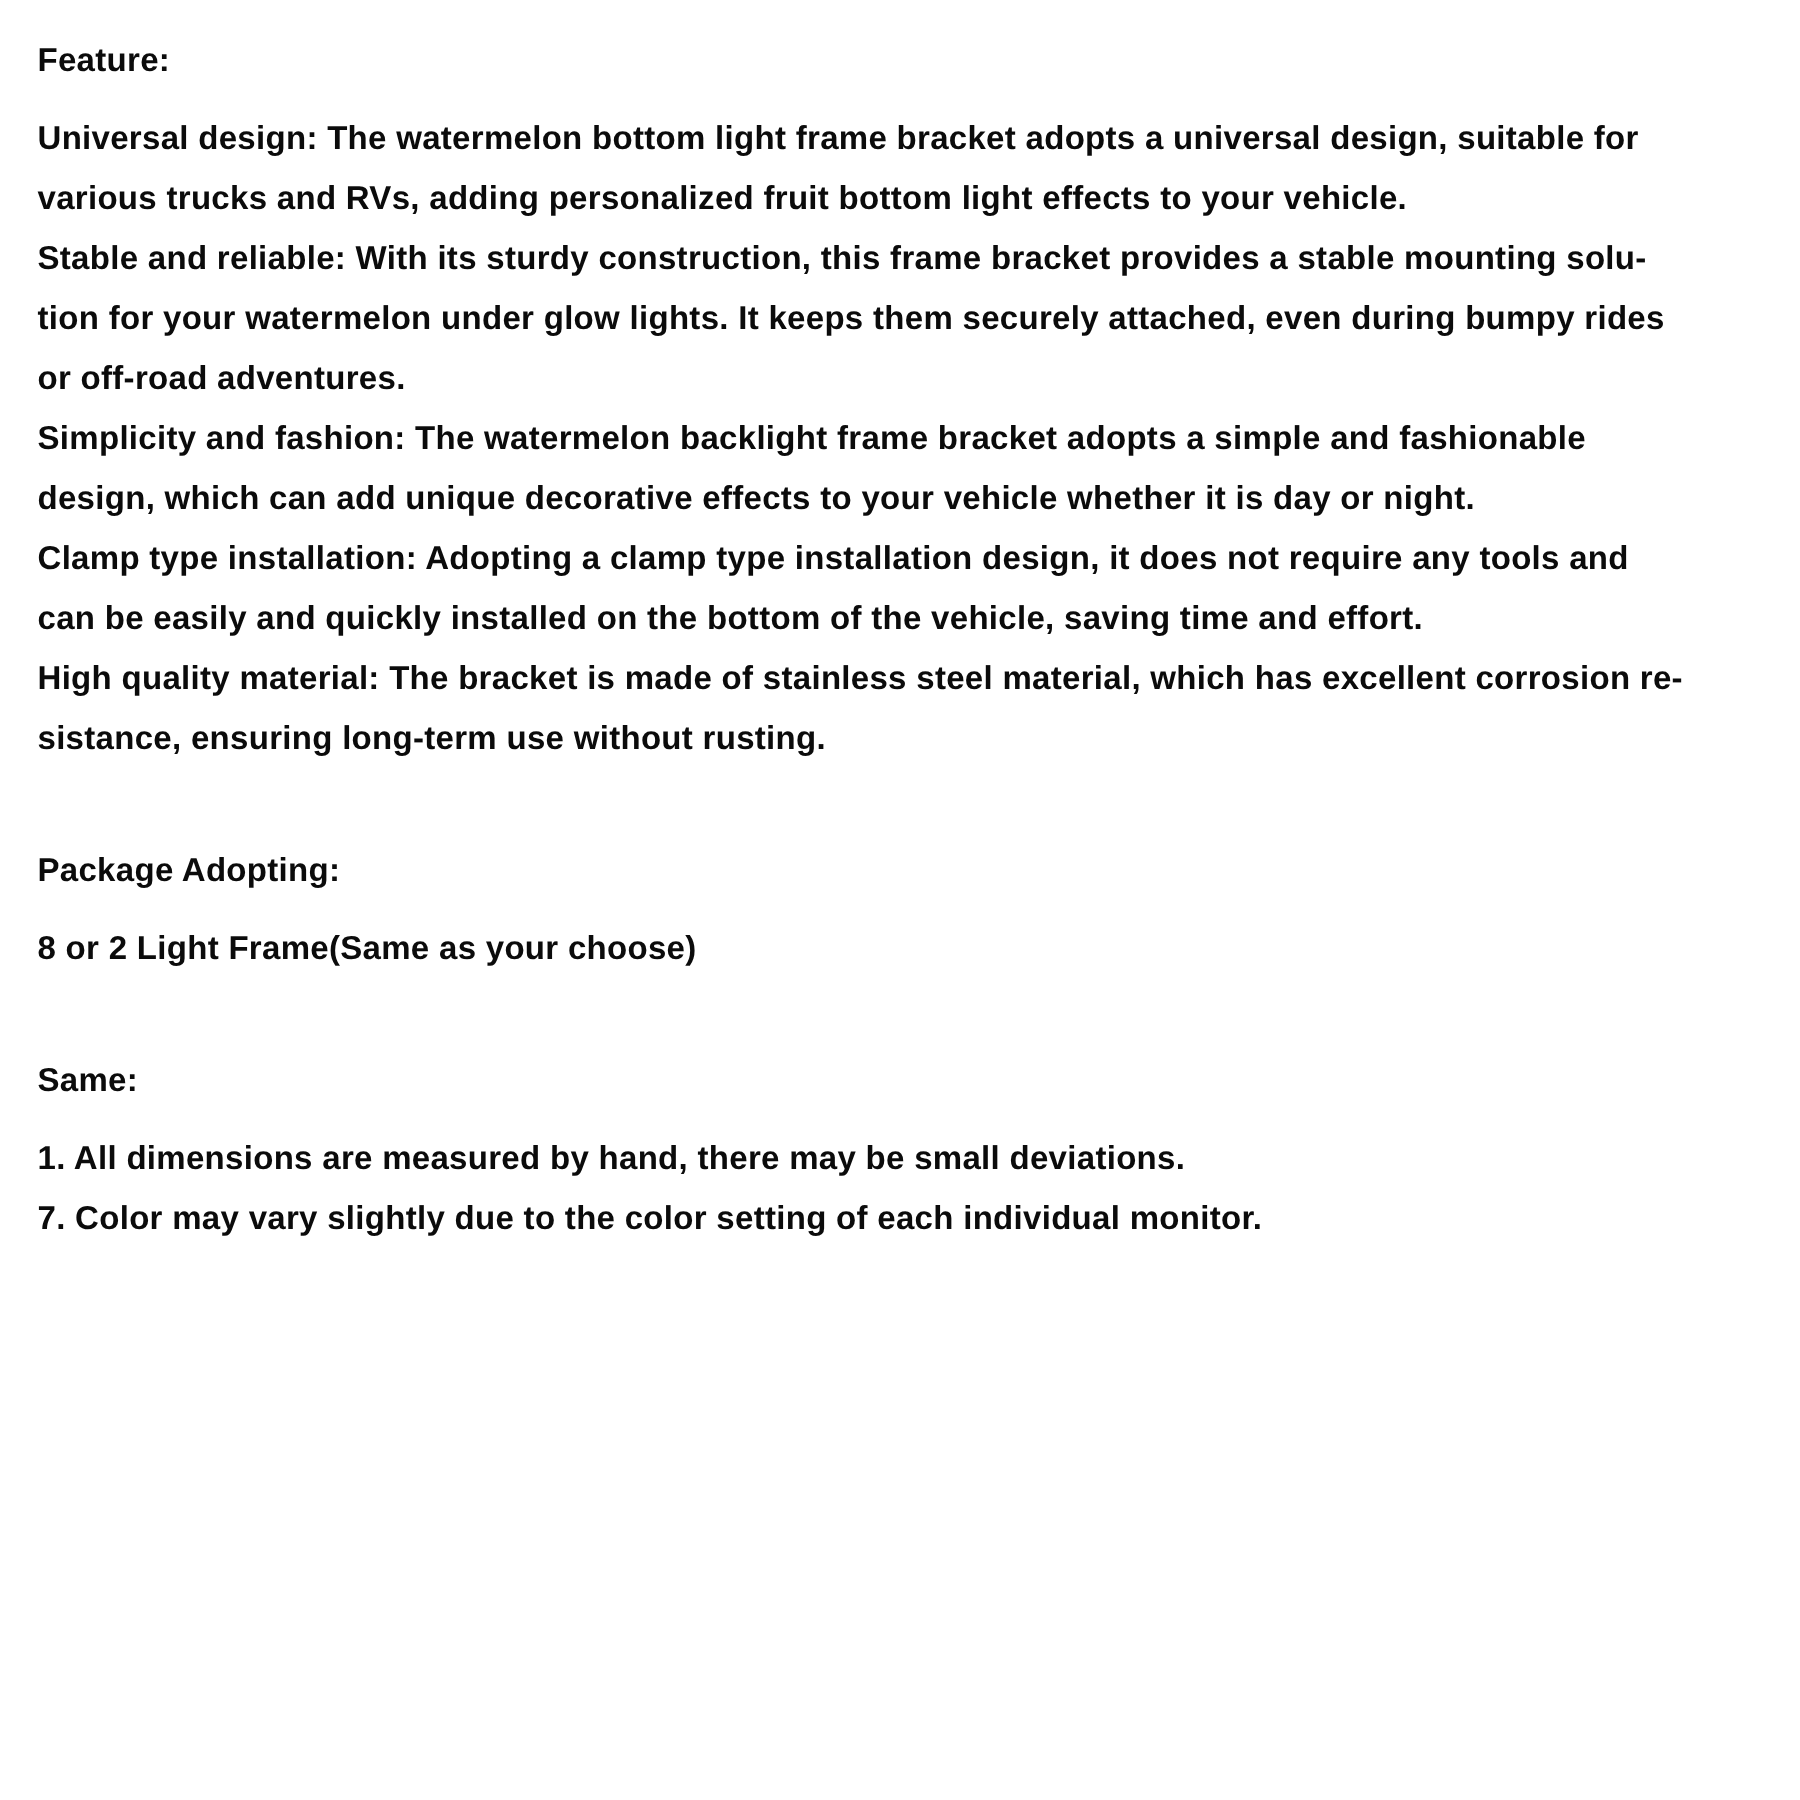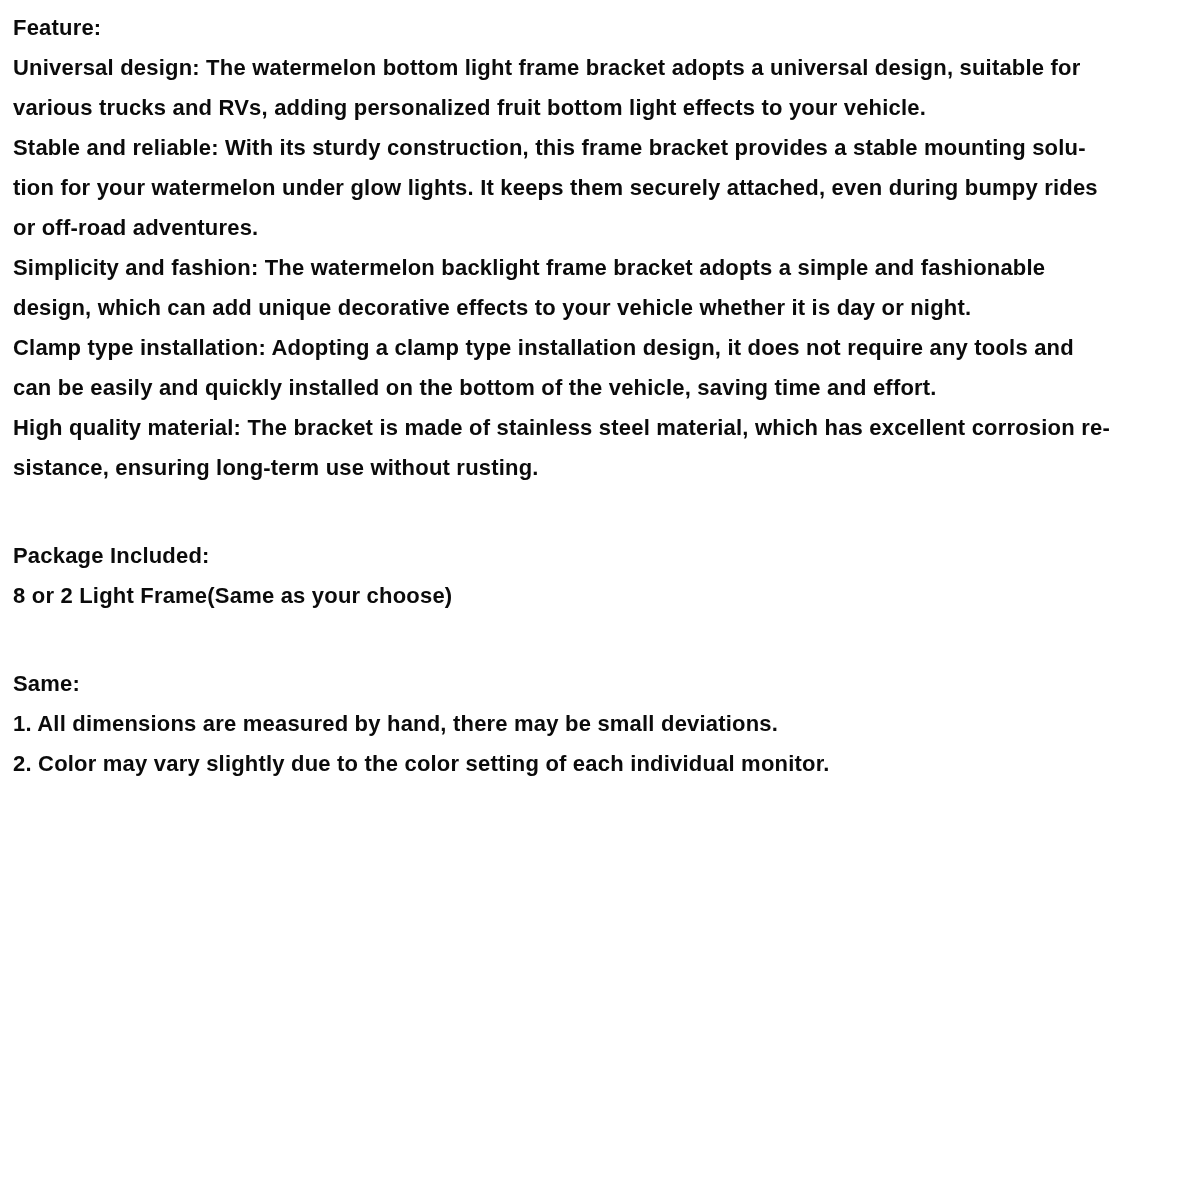--- a/index.html
+++ b/index.html
@@ -19,21 +19,21 @@
     padding: 8px 8px 0 13px;
     box-sizing: border-box;
     width: 1200px;
   }
   .section { margin: 0; }
   .section + .section { margin-top: 48px; }
   .line, .text-block {
     font-size: 22px;
     line-height: 40px;
     font-weight: 700;
-    margin: 0;
+    margin: 12px;
     padding: 0;
     letter-spacing: 0.2px;
   }
   .text-block {
     white-space: pre; 
   }
 </style>
 </head>
 <body>
 
@@ -50,23 +50,23 @@
 design, which can add unique decorative effects to your vehicle whether it is day or night.
 Clamp type installation: Adopting a clamp type installation design, it does not require any tools and
 can be easily and quickly installed on the bottom of the vehicle, saving time and effort.
 High quality material: The bracket is made of stainless steel material, which has excellent corrosion re-
 sistance, ensuring long-term use without rusting.</div>
   </section>
 
 
 
   <section class="section">
-    <h2 class="line">Package Included:</h2>
+    <h2 class="line">Package Adopting:</h2>
     <div class="text-block">8 or 2 Light Frame(Same as your choose)</div>
   </section>
 
   <section class="section">
     <h2 class="line">Same:</h2>
     <div class="text-block">1. All dimensions are measured by hand, there may be small deviations.
-2. Color may vary slightly due to the color setting of each individual monitor.</div>
+7. Color may vary slightly due to the color setting of each individual monitor.</div>
   </section>
 
 </div>
 
 </body></html>

